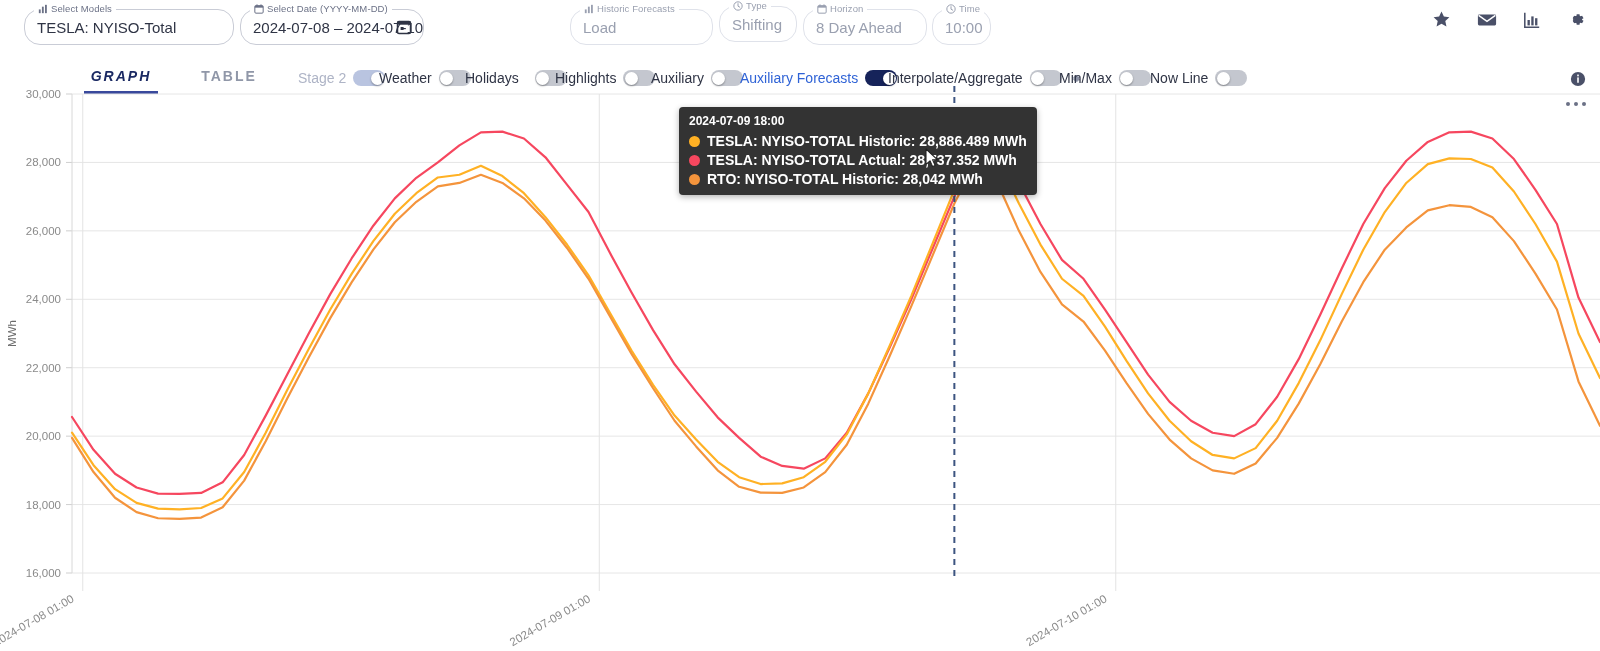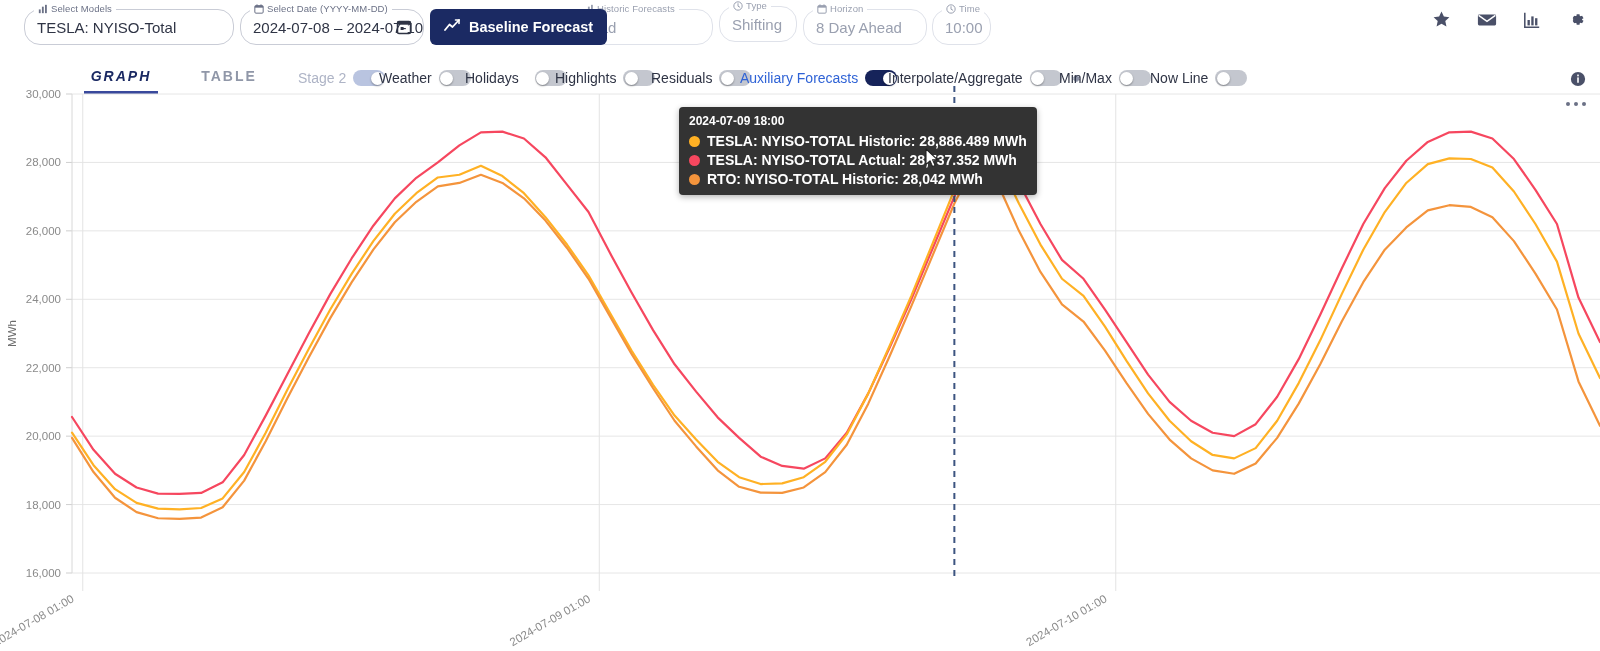--- a/index.html
+++ b/index.html
@@ -190,29 +190,20 @@
                 <circle cx="6" cy="6" r="5" fill="none" stroke="currentColor" stroke-width="1.2"></circle>
                 <path d="M6 3.2 V6.2 L8.1 7.4" stroke="currentColor" stroke-width="1.2" fill="none" stroke-linecap="round"></path>
               </svg>
             </span>
             <span>Time</span>
           </span>
           <span class="field-value">10:00</span>
         </div>
       </div>
 
-    <button class="primary-btn" style="position:absolute; left:430px; top:9px;">
-      <span>
-        <svg width="17" height="13" viewBox="0 0 17 13">
-            <path d="M1 11 L5.5 5.5 L8.5 8 L15 1" stroke="#fff" stroke-width="1.8" fill="none" stroke-linecap="round" stroke-linejoin="round"></path>
-            <path d="M11.5 1 H15 V4.5" stroke="#fff" stroke-width="1.6" fill="none" stroke-linecap="round" stroke-linejoin="round"></path>
-          </svg>
-      </span>
-      <span>Baseline Forecast</span>
-    </button>
 
     <div class="tb-icons">
       <span>
         <svg width="19" height="19" viewBox="0 0 20 20">
             <path d="M10 1.6l2.5 5.3 5.8.7-4.3 4 1.2 5.8L10 14.5 4.8 17.4 6 11.6 1.7 7.6l5.8-.7z"></path>
           </svg>
       </span>
       <span>
         <svg width="20" height="16" viewBox="0 0 22 16">
             <rect x="1" y="2" width="20" height="12" rx="1.5"></rect>
@@ -260,21 +251,21 @@
             <span class="knob"></span>
           </div>
         </div>
         <div class="tgroup" style="position: absolute; left: 555px; top: 10px;">
           <span class="tlabel">Highlights</span>
           <div class="sw off">
             <span class="knob"></span>
           </div>
         </div>
         <div class="tgroup" style="position: absolute; left: 651px; top: 10px;">
-          <span class="tlabel">Residuals</span>
+          <span class="tlabel">Auxiliary</span>
           <div class="sw off">
             <span class="knob"></span>
           </div>
         </div>
         <div class="tgroup" style="position: absolute; left: 740px; top: 10px;">
           <span class="tlabel accent">Auxiliary Forecasts</span>
           <div class="sw on">
             <span class="knob"></span>
           </div>
         </div>

